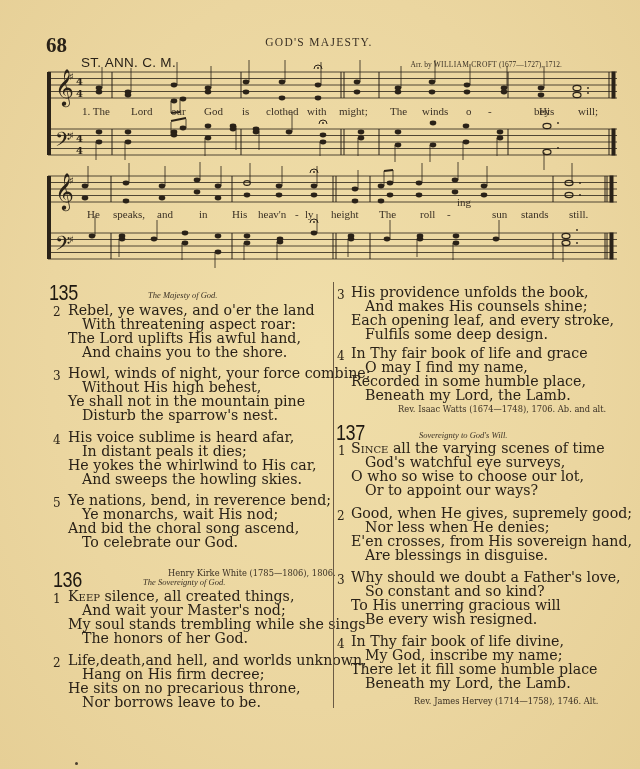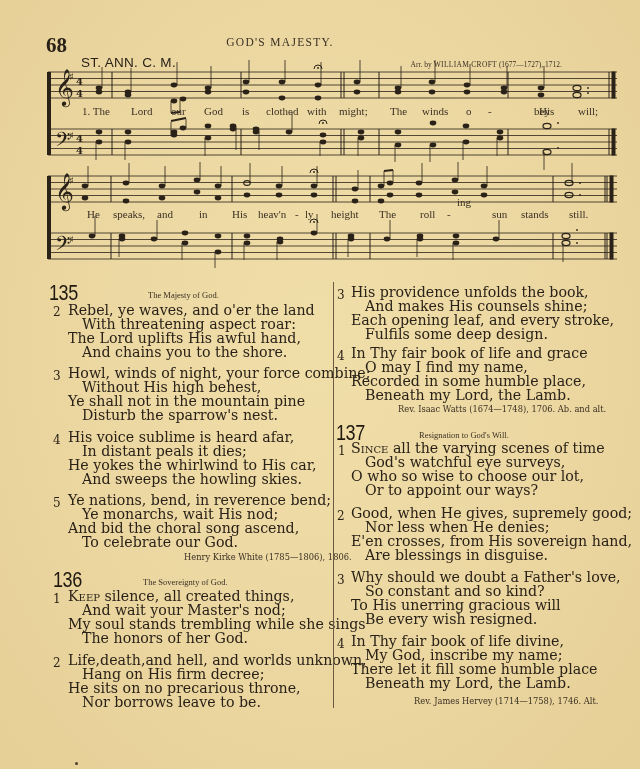--- a/index.html
+++ b/index.html
@@ -7,30 +7,30 @@
     width: 640px; height: 769px; overflow: hidden;
     background: #ecd8a2;
     color: #2a2218;
     font-family: "DejaVu Serif", "Liberation Serif", serif;
     position: relative;
   }
   .page { position: absolute; left: 0; top: 0; width: 640px; height: 769px;
     background: radial-gradient(ellipse at 50% 45%, #f0dea9 0%, #ebd6a0 60%, #e6cf96 100%); }
   .abs { position: absolute; white-space: nowrap; }
   .page-num { left: 46px; top: 33px; font-family: "Liberation Serif", serif; font-weight: bold; font-size: 21px; color: #2a2218; }
-  .running-head { left: 0; width: 560px; top: 36px; text-align: center; font-family: "Liberation Serif", serif; font-size: 11.5px; letter-spacing: 1.3px; color: #3a3024; }
+  .running-head { left: 0; width: 560px; top: 36px; text-align: center; font-family: "Liberation Serif", serif; font-size: 11.5px; letter-spacing: 1.3px; color: #3a3024; padding-left: 39px; }
   .tune-name { left: 81px; top: 55px; font-family: "Liberation Sans", sans-serif; font-size: 13.5px; color: #2a2218; letter-spacing: 0.3px; }
   .tune-credit { right: 78px; top: 60px; font-family: "Liberation Serif", serif; font-size: 7.5px; color: #3a3024; }
   .tune-credit .sc { font-size: 7.5px; letter-spacing: 0.3px; }
 
   svg.music { position: absolute; left: 0; top: 0; }
 
   .lyric { position: absolute; font-family: "Liberation Serif", serif; font-size: 11px; color: #3a3024; white-space: nowrap; }
   .hymn-num { position: absolute; font-family: "Liberation Sans", sans-serif; font-size: 22px; font-weight: normal; transform: scaleX(0.82); transform-origin: left top; letter-spacing: -0.5px; color: #1e1810; }
-  .hymn-title { position: absolute; font-size: 8.5px; color: #3a3024; font-family: "Liberation Serif", serif; }
+  .hymn-title { position: absolute; font-style: italic; font-size: 8.5px; color: #3a3024; font-family: "Liberation Serif", serif; }
   .line { position: absolute; font-size: 14.2px; white-space: nowrap; line-height: 1; }
   .vnum { position: absolute; font-size: 12px; white-space: nowrap; }
   .attr { position: absolute; font-size: 8.3px; white-space: nowrap; color: #3a3024; }
   .sc-cap { font-variant: small-caps; }
   .divider { position: absolute; left: 333px; top: 282px; width: 1px; height: 426px; background: #6a5a44; }
   .speck { position: absolute; left: 75px; top: 762px; width: 3px; height: 3px; border-radius: 50%; background: #4a3e2e; }
 </style>
 </head>
 <body>
 
@@ -400,21 +400,21 @@
     <div class="line" style="left:82px;top:444px;">In distant peals it dies;</div>
     <div class="line" style="left:68px;top:458px;">He yokes the whirlwind to His car,</div>
     <div class="line" style="left:82px;top:472px;">And sweeps the howling skies.</div>
 
     <div class="vnum" style="left:53px;top:496px;">5</div>
     <div class="line" style="left:68px;top:493px;">Ye nations, bend, in reverence bend;</div>
     <div class="line" style="left:82px;top:507px;text-align:right;">Ye monarchs, wait His nod;</div>
     <div class="line" style="left:68px;top:521px;">And bid the choral song ascend,</div>
     <div class="line" style="left:82px;top:535px;">To celebrate our God.</div>
 
-    <div class="attr" style="left:168px;top:552px;margin-left:16px;">Henry Kirke White (1785—1806), 1806.</div>
+    <div class="attr" style="left:168px;top:568px;">Henry Kirke White (1785—1806), 1806.</div>
   </div>
 
   <div>
     <div class="hymn-num" style="left:53px;top:567px;">136</div>
     <div class="hymn-title" style="left:143px;top:577px;">The Sovereignty of God.</div>
 
     <div class="vnum" style="left:53px;top:592px;">1</div>
     <div class="line" style="left:68px;top:589px;"><span class="sc-cap">Keep</span><span> silence, all created things,</span></div>
     <div class="line" style="left:82px;top:603px;">And wait your Master's nod;</div>
     <div class="line" style="left:68px;top:617px;">My soul stands trembling while she sings</div>
@@ -440,21 +440,21 @@
     <div class="line" style="left:351px;top:346px;">In Thy fair book of life and grace</div>
     <div class="line" style="left:365px;top:360px;">O may I find my name,</div>
     <div class="line" style="left:351px;top:374px;">Recorded in some humble place,</div>
     <div class="line" style="left:365px;top:388px;">Beneath my Lord, the Lamb.</div>
 
     <div class="attr" style="left:398px;top:404px;">Rev. Isaac Watts (1674—1748), 1706.   Ab. and alt.</div>
   </div>
 
   <div>
     <div class="hymn-num" style="left:336px;top:420px;">137</div>
-    <div class="hymn-title" style="left:419px;top:430px;">Resignation to God's Will.</div>
+    <div class="hymn-title" style="left:419px;top:430px;">Sovereignty to God's Will.</div>
 
     <div class="vnum" style="left:338px;top:444px;">1</div>
     <div class="line" style="left:351px;top:441px;"><span class="sc-cap">Since</span><span> all the varying scenes of time</span></div>
     <div class="line" style="left:365px;top:455px;">God's watchful eye surveys,</div>
     <div class="line" style="left:351px;top:469px;">O who so wise to choose our lot,</div>
     <div class="line" style="left:365px;top:483px;">Or to appoint our ways?</div>
 
     <div class="vnum" style="left:337px;top:509px;">2</div>
     <div class="line" style="left:351px;top:506px;">Good, when He gives, supremely good;</div>
     <div class="line" style="left:365px;top:520px;">Nor less when He denies;</div>

